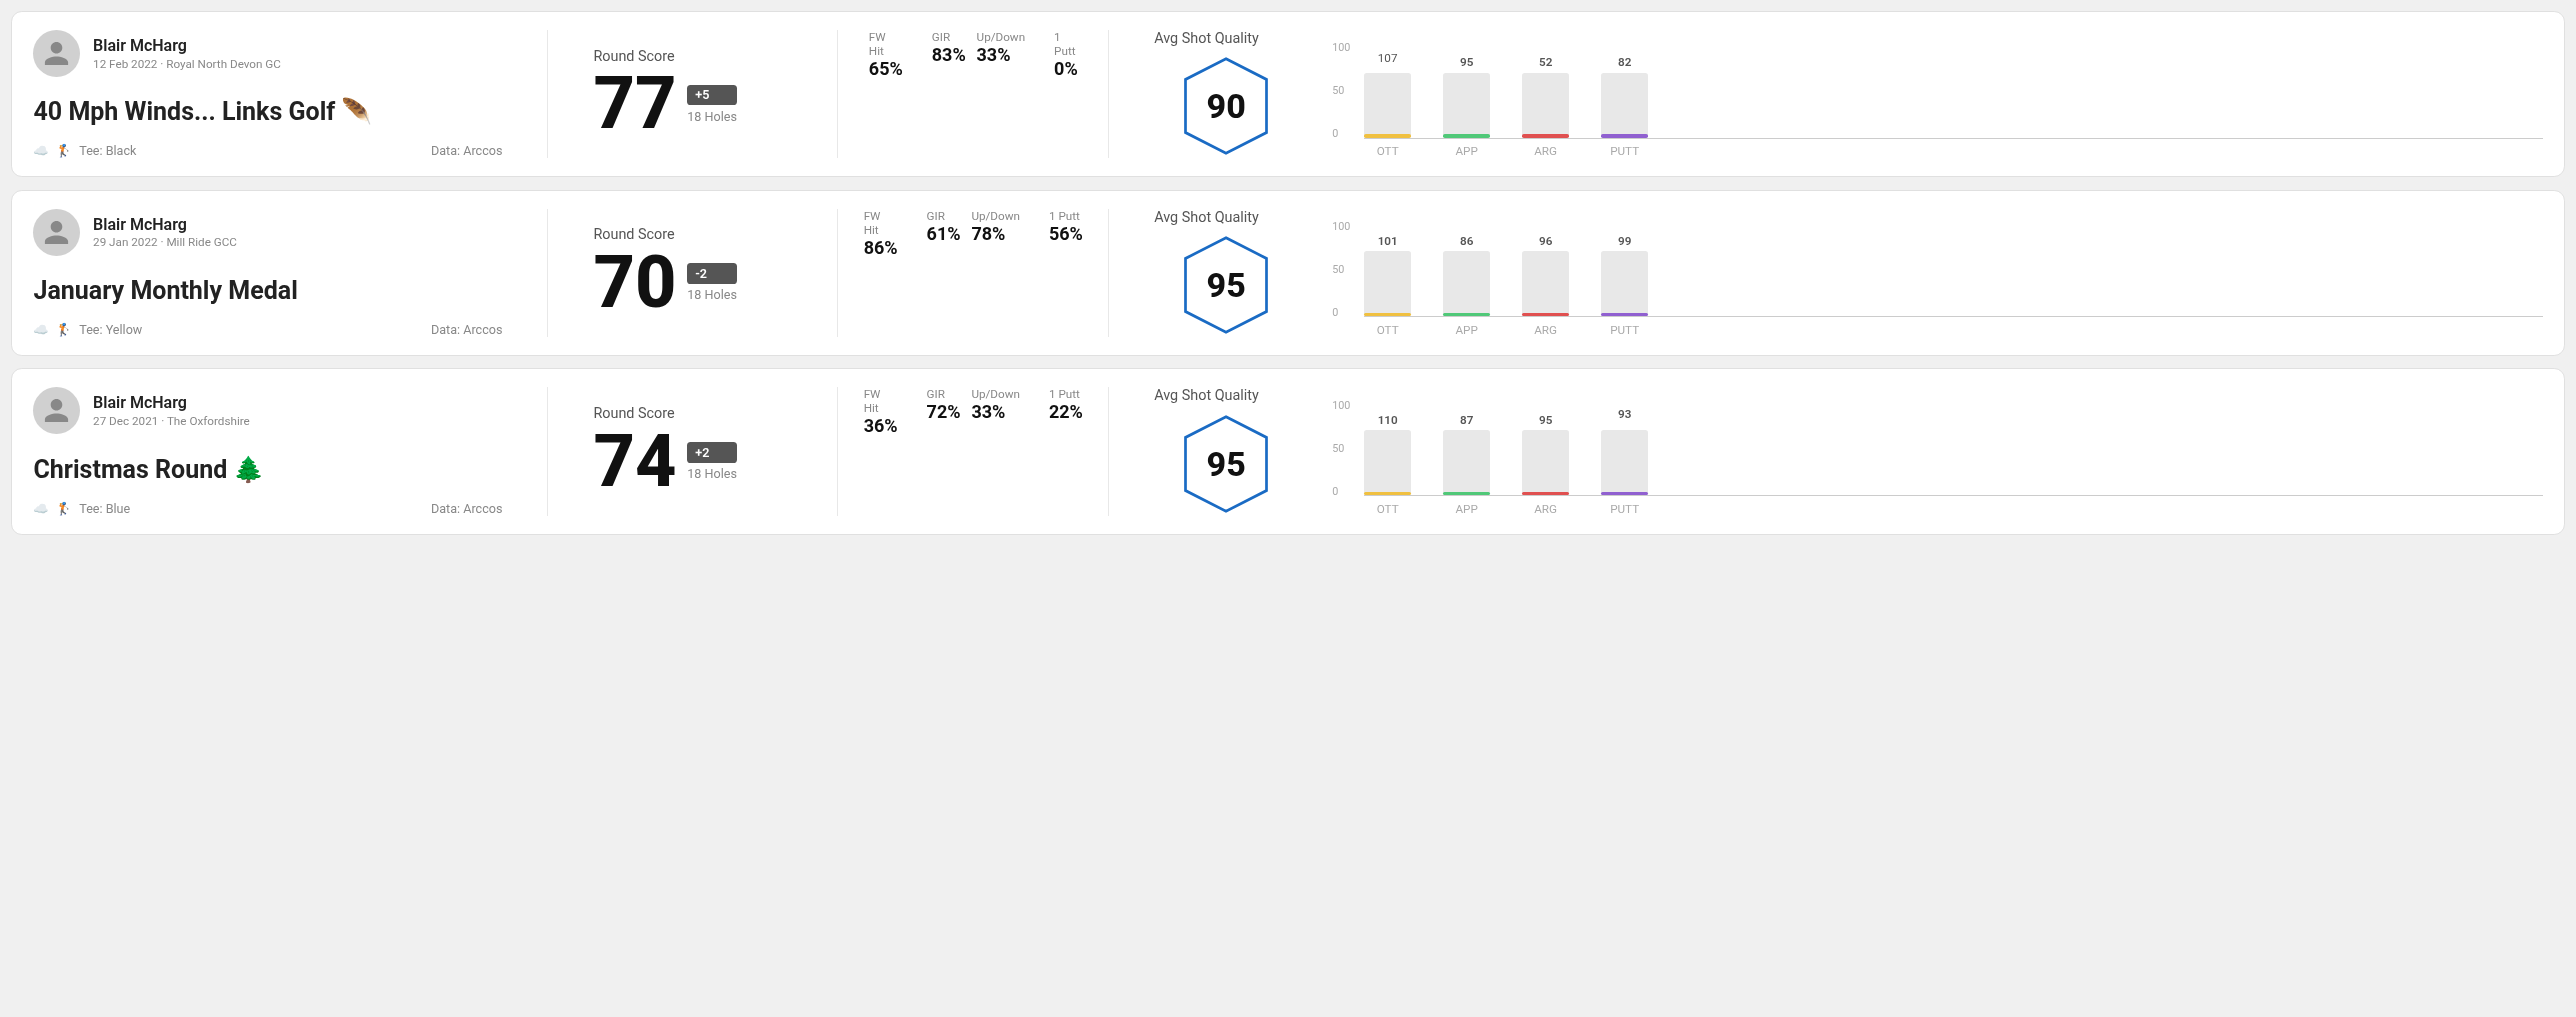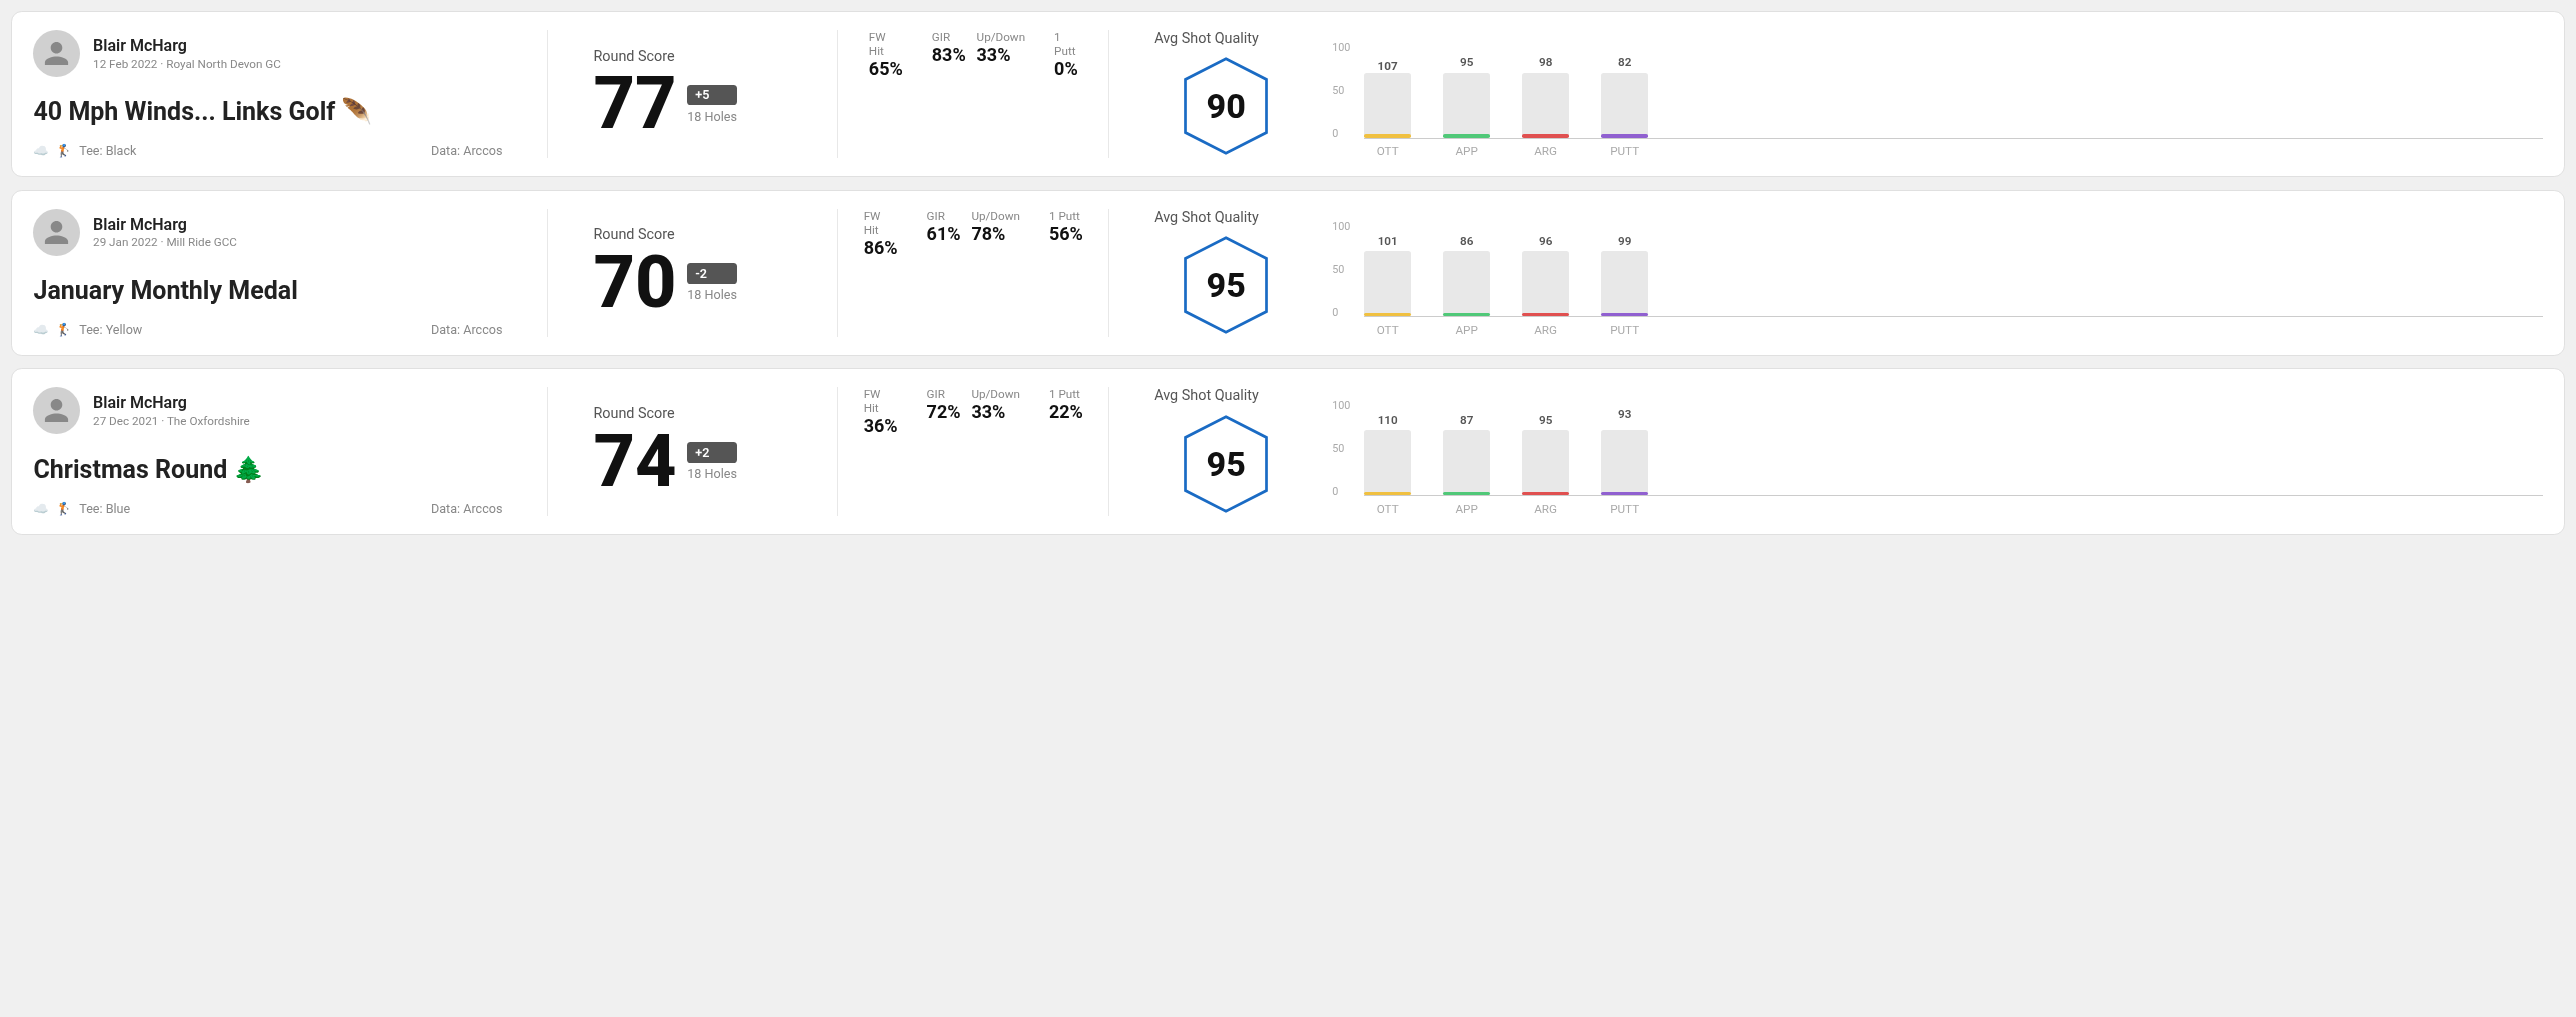--- a/index.html
+++ b/index.html
@@ -315,33 +315,33 @@
       </div>
       <div class="chart-section">
         <div style="display:flex;flex-direction:column;height:117px;justify-content:flex-end;position:relative;padding-left:32px;">
           <div class="chart-y-axis" style="position: absolute; left: 0px; top: 0px; bottom: 18px; display: flex; flex-direction: column; justify-content: space-between; font-size: 10.8px; color: rgb(170, 170, 170);">
             <span>100</span>
             <span>50</span>
             <span>0</span>
           </div>
           <div style="display:flex;align-items:flex-end;gap:32px;height:81px;border-bottom:0.9px solid #ccc;padding-bottom:0;">
             <div style="display:flex;flex-direction:column;align-items:center;position:relative;">
-              <div style="font-size:11.7px;font-weight:700;color:#555;margin-bottom:0;">107</div>
+              <div style="font-size:11.7px;font-weight:400;color:#555;margin-bottom:8px;">107</div>
               <div style="width:47px;height:65px;background:#e8e8e8;border-radius:2.7px;position:relative;">
                 <div class="bar-line-ott" style="position:absolute;bottom:0;left:0;right:0;height:3.6px;border-radius:1.8px;"></div>
               </div>
             </div>
             <div style="display:flex;flex-direction:column;align-items:center;position:relative;">
               <div style="font-size:11.7px;font-weight:600;color:#555;margin-bottom:3.6px;">95</div>
               <div style="width:47px;height:65px;background:#e8e8e8;border-radius:2.7px;position:relative;">
                 <div class="bar-line-app" style="position:absolute;bottom:0;left:0;right:0;height:3.6px;border-radius:1.8px;"></div>
               </div>
             </div>
             <div style="display:flex;flex-direction:column;align-items:center;position:relative;">
-              <div style="font-size:11.7px;font-weight:600;color:#555;margin-bottom:3.6px;">98</div>
+              <div style="font-size:11.7px;font-weight:600;color:#555;margin-bottom:3.6px;">52</div>
               <div style="width:47px;height:65px;background:#e8e8e8;border-radius:2.7px;position:relative;">
                 <div class="bar-line-arg" style="position:absolute;bottom:0;left:0;right:0;height:3.6px;border-radius:1.8px;"></div>
               </div>
             </div>
             <div style="display:flex;flex-direction:column;align-items:center;position:relative;">
               <div style="font-size:11.7px;font-weight:600;color:#555;margin-bottom:3.6px;">82</div>
               <div style="width:47px;height:65px;background:#e8e8e8;border-radius:2.7px;position:relative;">
                 <div class="bar-line-putt" style="position:absolute;bottom:0;left:0;right:0;height:3.6px;border-radius:1.8px;"></div>
               </div>
             </div>

